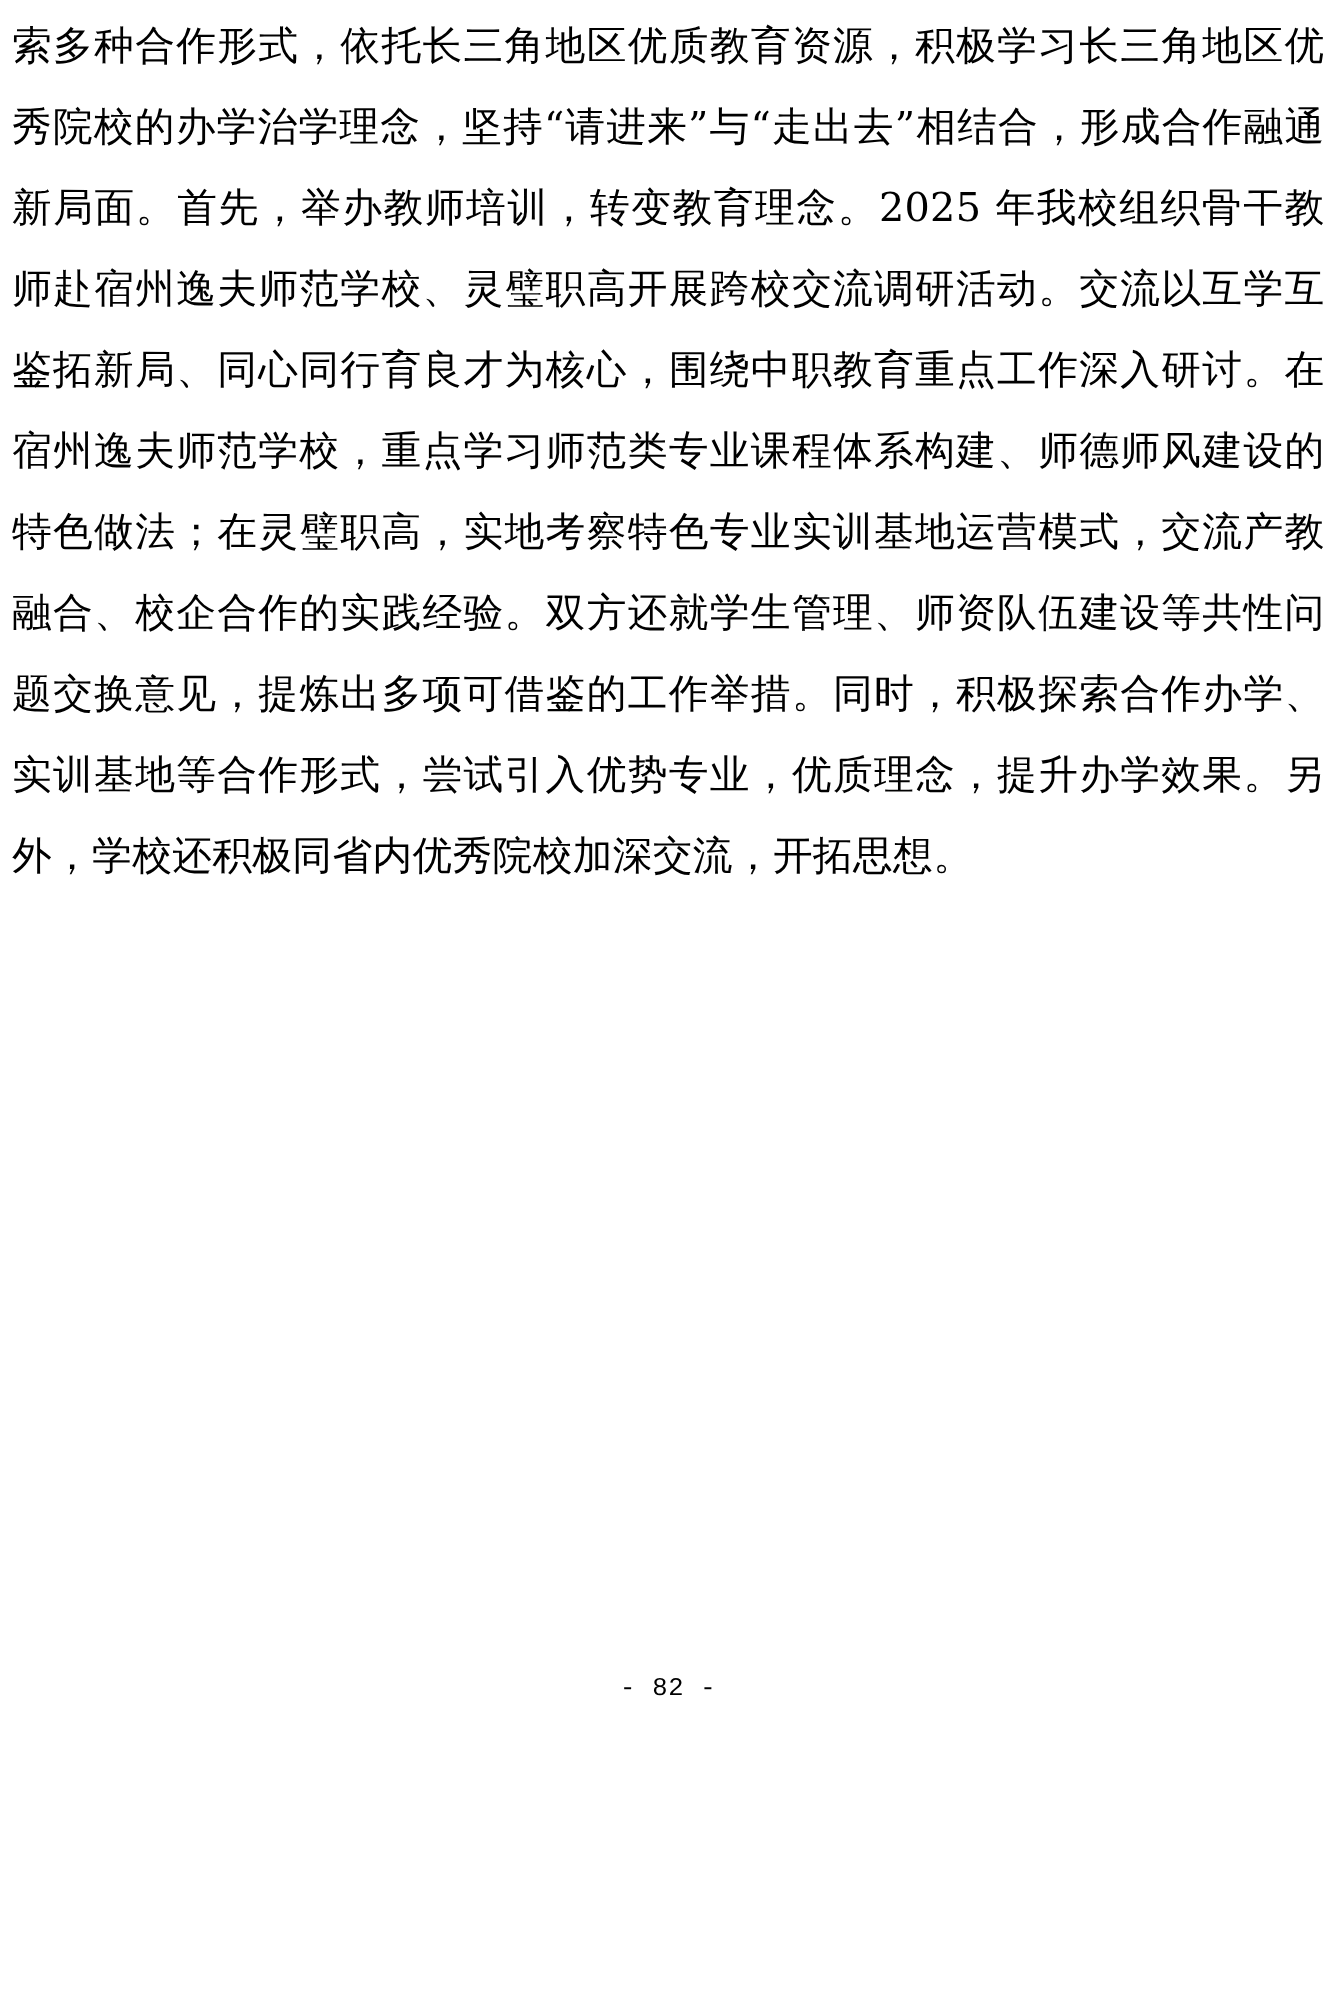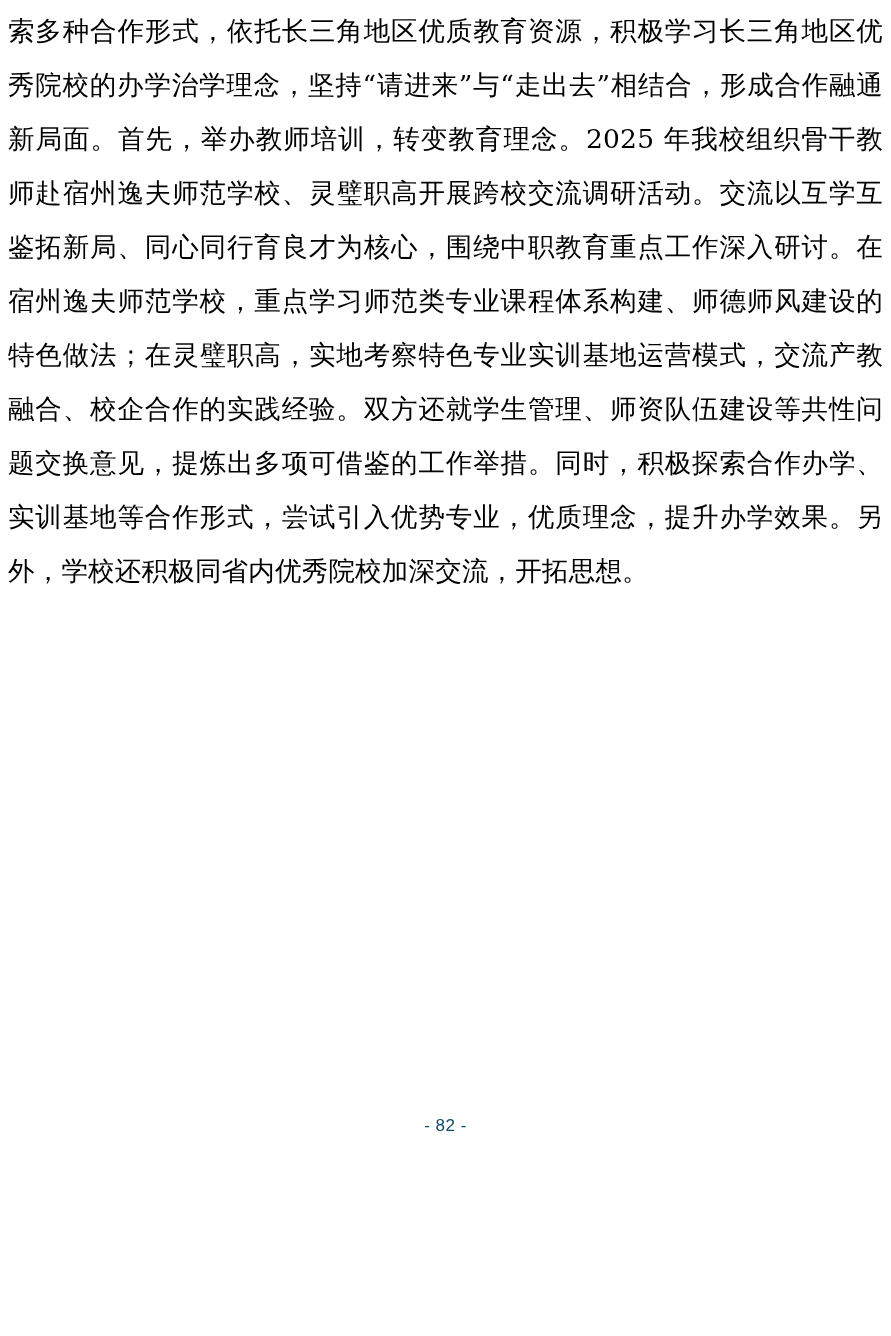--- a/index.html
+++ b/index.html
@@ -30,23 +30,23 @@
     letter-spacing: 0.2px;
     white-space: pre-wrap;
     word-break: break-all;
   }
   .page-number {
     position: absolute;
     left: 0;
     right: 0;
     bottom: 16px;
     text-align: center;
-    font-family: Liberation Sans, sans-serif;
+    font-family: Liberation Mono, monospace;
     font-size: 17px;
-    color: #0c4a6e;
+    color: #000000;
     letter-spacing: 0.5px;
   }
 </style>
 </head>
 <body>
 
 <div class="page">
 
   <div class="body-text">索多种合作形式，依托长三角地区优质教育资源，积极学习长三角地区优秀院校的办学治学理念，坚持“请进来”与“走出去”相结合，形成合作融通新局面。首先，举办教师培训，转变教育理念。2025 年我校组织骨干教师赴宿州逸夫师范学校、灵璧职高开展跨校交流调研活动。交流以互学互鉴拓新局、同心同行育良才为核心，围绕中职教育重点工作深入研讨。在宿州逸夫师范学校，重点学习师范类专业课程体系构建、师德师风建设的特色做法；在灵璧职高，实地考察特色专业实训基地运营模式，交流产教融合、校企合作的实践经验。双方还就学生管理、师资队伍建设等共性问题交换意见，提炼出多项可借鉴的工作举措。同时，积极探索合作办学、实训基地等合作形式，尝试引入优势专业，优质理念，提升办学效果。另外，学校还积极同省内优秀院校加深交流，开拓思想。</div>
 

